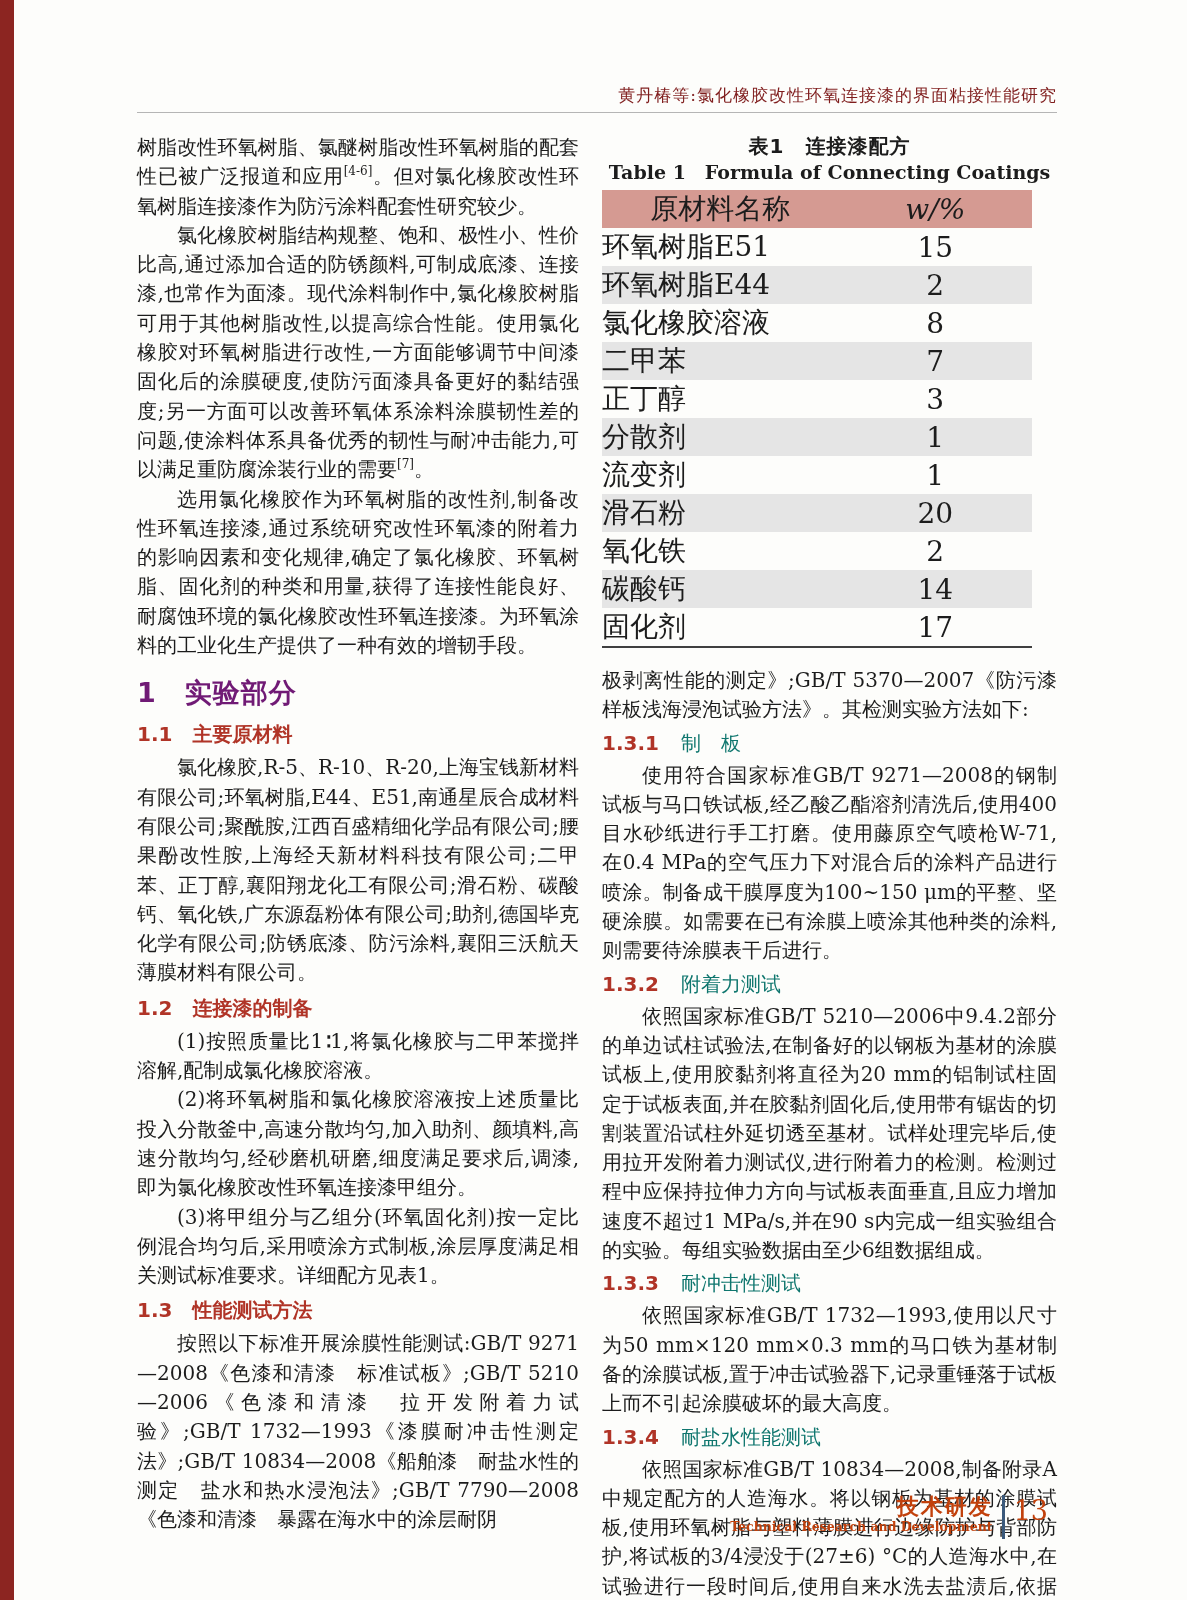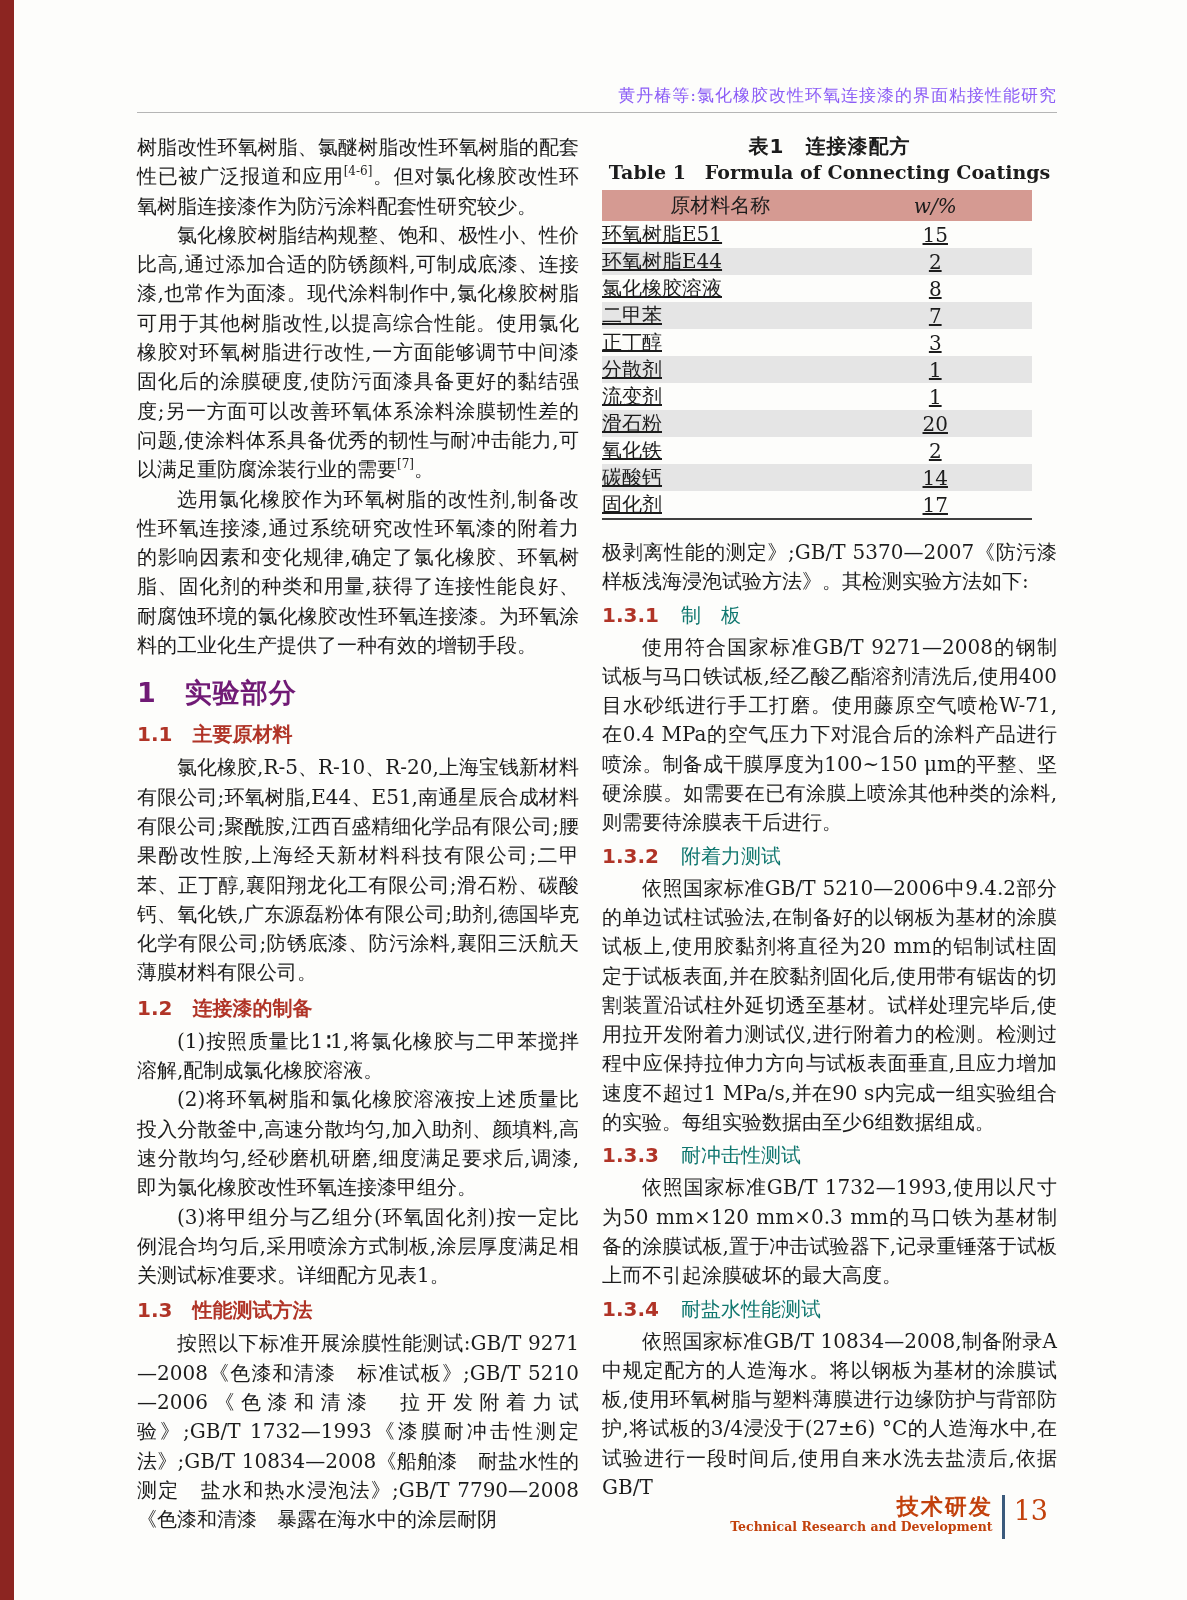--- a/index.html
+++ b/index.html
@@ -3,21 +3,21 @@
 <meta charset="utf-8">
 <style>
   html,body{margin:0;padding:0;}
   body{
     width:1187px;height:1600px;position:relative;background:#fdfdfb;
     font-family:"DejaVu Serif","Liberation Serif",serif;color:#1c1c1c;
     overflow:hidden;
   }
   .edge-band{position:absolute;left:0;top:0;width:14px;height:1600px;background:#8c2521;}
   .running-head{
-    position:absolute;top:84px;right:130px;font-size:17px;color:#8b5cf6;
+    position:absolute;top:84px;right:130px;font-size:17px;color:#7f1d1d;
     letter-spacing:1px;font-family:"DejaVu Serif","Liberation Serif",serif;
   }
   .head-rule{position:absolute;left:137px;top:112px;width:920px;height:1px;background:#b5b5b5;}
   .col{position:absolute;top:133px;}
   .col.left{left:137px;width:442px;}
   .col.right{left:602px;width:455px;}
   .p{margin:0;text-indent:2em;text-align:justify;font-size:20px;line-height:29.3px;}
   .p.noindent{text-indent:0;}
   sup{font-size:12px;line-height:0;}
   .sec1{
@@ -38,28 +38,28 @@
   .sec3 .t3{color:#0f766e;}
   .tbl-title-cn{
     text-align:center;font-weight:bold;font-size:20px;line-height:26px;
     font-family:"DejaVu Sans","Liberation Sans",sans-serif;letter-spacing:1px;
   }
   .tbl-title-en{
     text-align:center;font-weight:bold;font-size:19px;line-height:26px;
     font-family:"DejaVu Serif","Liberation Serif",serif;
   }
   table.formula{
-    border-collapse:collapse;width:430px;margin-top:5px;font-size:20px;
+    border-collapse:collapse;width:430px;margin-top:5px;font-size:28px;
     border-bottom:2px solid #404040;
   }
   table.formula td,table.formula th{padding:0;font-weight:normal;}
   tr.thead{background:#d59a92;height:31px;}
   tr.thead th.c1{text-align:center;}
   tr.thead th.c2{text-align:center;font-style:italic;}
-  tr.trow{height:20px;text-decoration:underline;}
+  tr.trow{height:20px;}
   tr.trow.alt{background:#e5e5e5;}
   td.name{padding-left:70px;text-align:left;}
   td.val{text-align:center;width:45%;font-family:"DejaVu Serif","Liberation Serif",serif;}
   .rp-gap{height:18px;}
   .footer{
     position:absolute;top:1495px;right:139px;display:flex;align-items:flex-start;
     color:#c2410c;
   }
   .footer-text{text-align:right;}
   .footer-cn{

